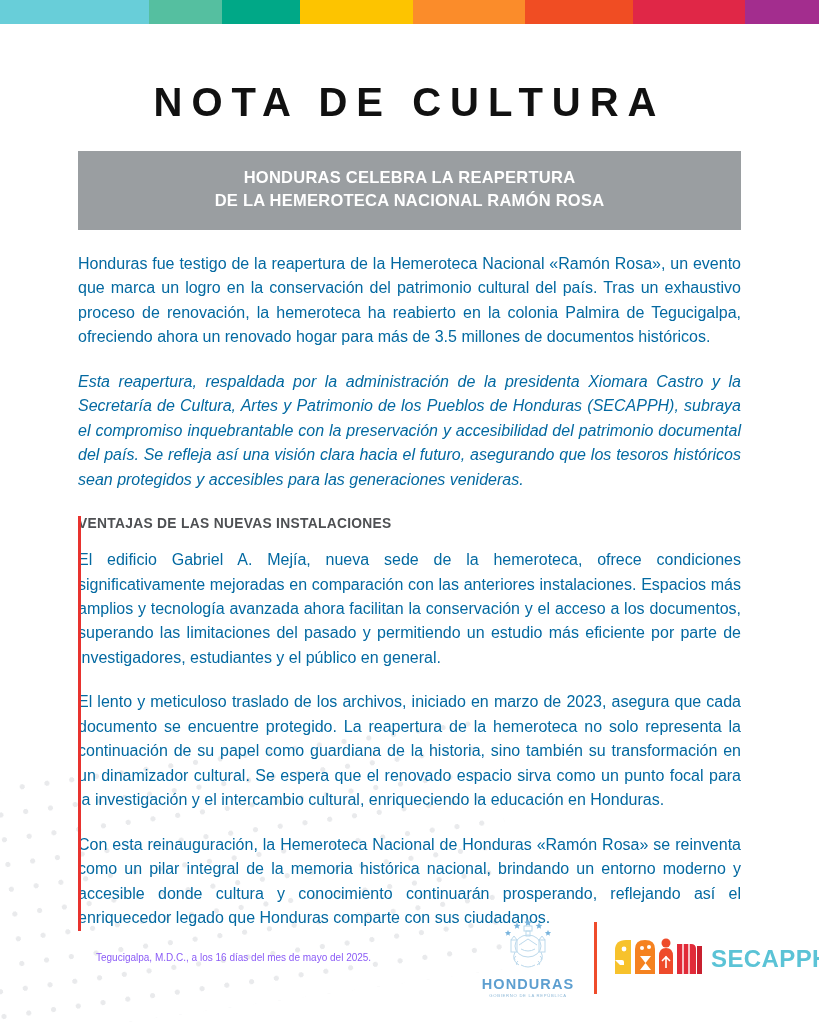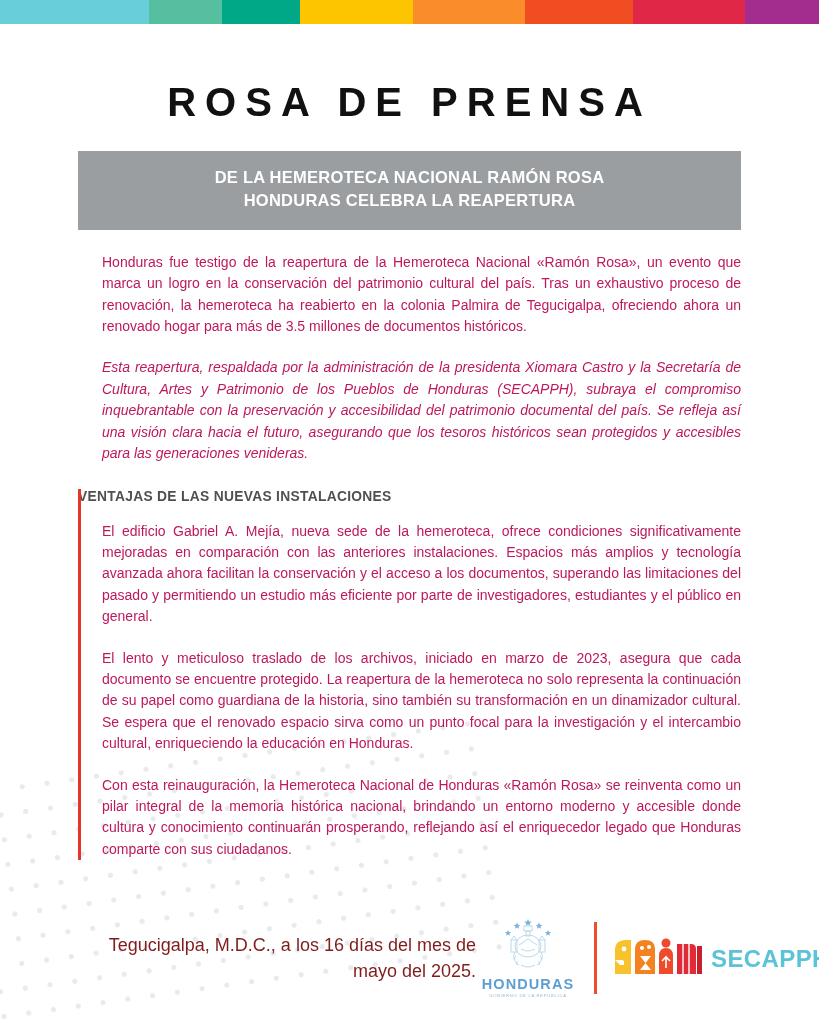--- a/index.html
+++ b/index.html
@@ -67,26 +67,25 @@
     text-align: center;
     padding: 15px 20px 17px;
     font-size: 16.5px;
     font-weight: 700;
     line-height: 1.42;
     letter-spacing: 0.25px;
   }
   .headline-banner .ln { display: block; }
 
   p.body-text {
-    font-size: 14px;
+    font-size: 16px;
     line-height: 1.53;
-    color: #be185d;
+    color: #0369a1;
     text-align: justify;
     text-justify: inter-word;
-    margin-left: 24px;
   }
 
   .intro-block { margin-top: 22px; }
   .intro-block p + p { margin-top: 20px; font-style: italic; }
 
   
   .accent-section {
     position: relative;
     margin-top: 24px;
   }
@@ -116,23 +115,23 @@
     left: 0;
     right: 0;
     bottom: 26px;
     z-index: 3;
     display: flex;
     align-items: center;
     justify-content: space-between;
     padding: 0 78px 0 96px;
   }
   .footer-date {
-    font-size: 18px;
+    font-size: 10px;
     line-height: 1.45;
-    color: #7f1d1d;
+    color: #8b5cf6;
     max-width: 380px;
     text-align: right;
   }
   .footer-logos {
     display: flex;
     align-items: center;
     gap: 14px;
   }
 
   
@@ -200,25 +199,25 @@
     <div class="seg" style="background: rgb(0, 168, 135); width: 78px;"></div>
     <div class="seg" style="background: rgb(253, 196, 0); width: 113px;"></div>
     <div class="seg" style="background: rgb(251, 140, 42); width: 112px;"></div>
     <div class="seg" style="background: rgb(240, 77, 35); width: 108px;"></div>
     <div class="seg" style="background: rgb(224, 39, 71); width: 112px;"></div>
     <div class="seg" style="background: rgb(163, 45, 142); width: 74px;"></div>
   </div>
 
 <div class="page">
 
-  <h1 class="doc-title">ROSA DE PRENSA</h1>
+  <h1 class="doc-title">NOTA DE CULTURA</h1>
 
   <div class="headline-banner">
+    <span class="ln">HONDURAS CELEBRA LA REAPERTURA</span>
     <span class="ln">DE LA HEMEROTECA NACIONAL RAMÓN ROSA</span>
-    <span class="ln">HONDURAS CELEBRA LA REAPERTURA</span>
   </div>
 
   <div class="intro-block">
     <p class="body-text">Honduras fue testigo de la reapertura de la Hemeroteca Nacional «Ramón Rosa», un evento que marca un logro en la conservación del patrimonio cultural del país. Tras un exhaustivo proceso de renovación, la hemeroteca ha reabierto en la colonia Palmira de Tegucigalpa, ofreciendo ahora un renovado hogar para más de 3.5 millones de documentos históricos.</p>
     <p class="body-text">Esta reapertura, respaldada por la administración de la presidenta Xiomara Castro y la Secretaría de Cultura, Artes y Patrimonio de los Pueblos de Honduras (SECAPPH), subraya el compromiso inquebrantable con la preservación y accesibilidad del patrimonio documental del país. Se refleja así una visión clara hacia el futuro, asegurando que los tesoros históricos sean protegidos y accesibles para las generaciones venideras.</p>
   </div>
 
   <div class="accent-section">
     <div class="accent-rule"></div>
 

